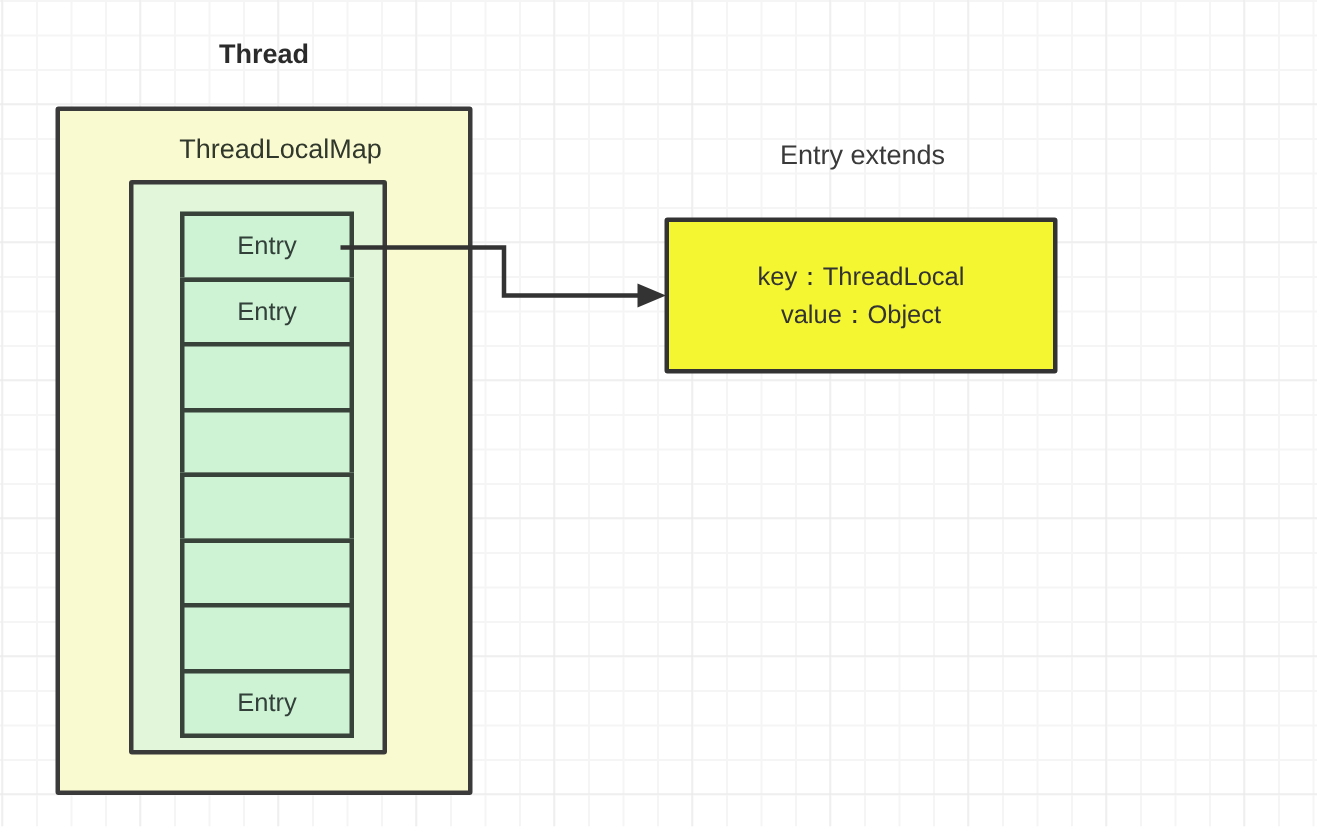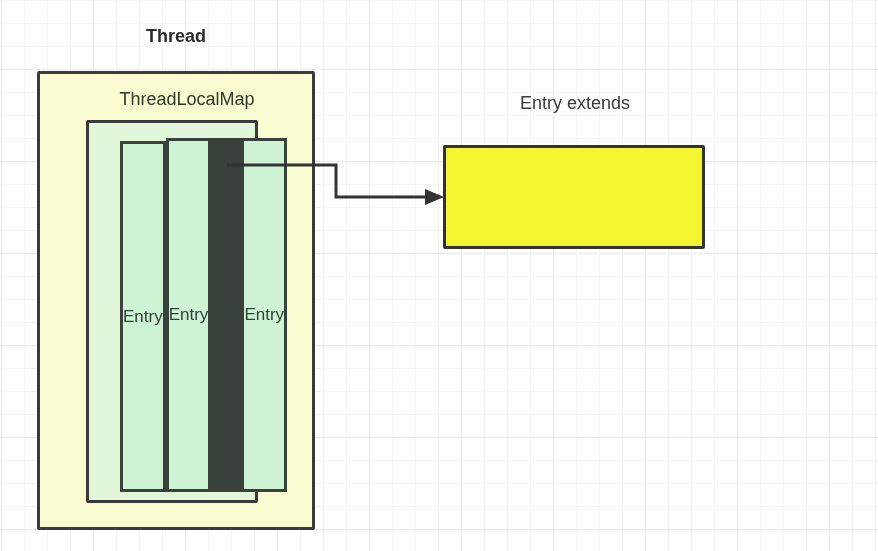--- a/index.html
+++ b/index.html
@@ -55,20 +55,21 @@
     left: 46px; top: 46px; width: 172px; height: 383px;
     background: #e2f7da;
     border: 3px solid #3a3a3a;
     border-radius: 2px;
   }
 
   .cells {
     position: absolute;
     left: 31px; top: 18px; width: 116px; height: 351px;
     display: flex;
+    flex-direction: column;
   }
   .cell {
     flex: 1;
     background: #cdf3d4;
     border: 3px solid #38413a;
     margin-top: -3px;
     display: flex;
     align-items: center;
     justify-content: center;
     font-size: 17px;
@@ -132,20 +133,22 @@
         <div class="cell">Entry</div>
       </div>
     </div>
   </div>
 
   <div class="annotation-heading">
     <div>Entry extends</div>
   </div>
 
   <div class="annotation-box">
+    <div>key：ThreadLocal</div>
+    <div>value：Object</div>
   </div>
 
   <svg class="arrow-layer" viewBox="0 0 878 551" xmlns="http://www.w3.org/2000/svg">
     <path d="M 227 165 L 336 165 L 336 197 L 427 197" fill="none" stroke="#333333" stroke-width="3"></path>
     <polygon points="444,197 425,189 425,205" fill="#333333"></polygon>
   </svg>
 
 </div>
 
 </body></html>

